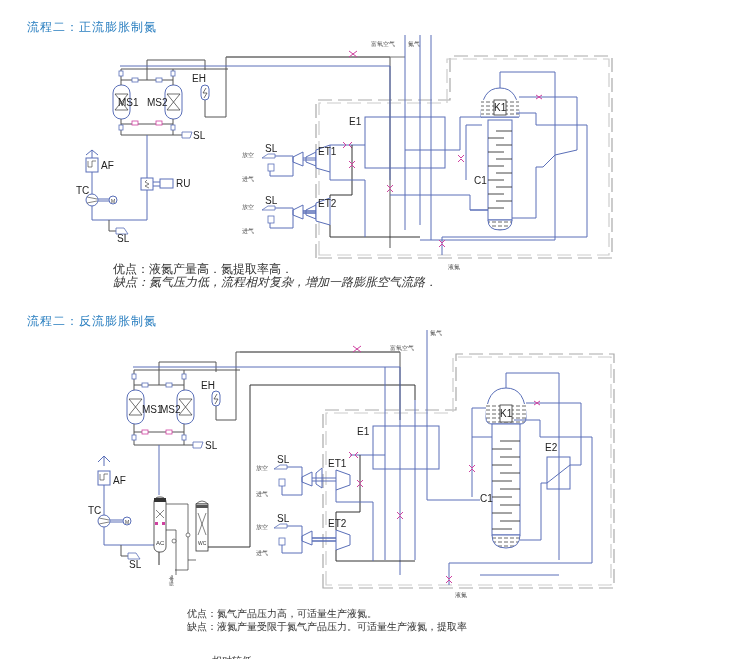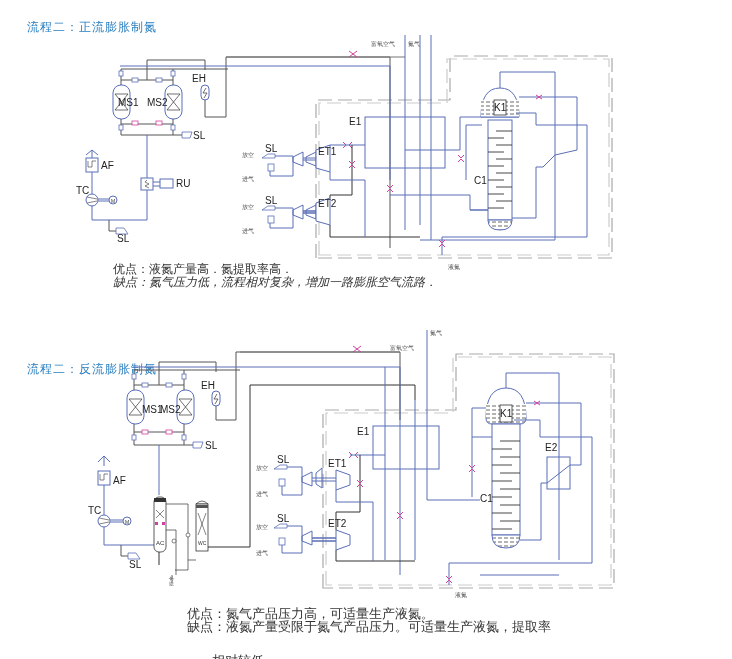--- a/index.html
+++ b/index.html
@@ -1,24 +1,24 @@
 <!DOCTYPE html>
 <html><head>
 <meta charset="utf-8">
 <style>
   html,body{margin:0;padding:0;background:#ffffff;}
   body{width:732px;height:659px;position:relative;overflow:hidden;font-family:"DejaVu Sans",sans-serif;}
   .title{position:absolute;left:27px;font-size:12px;color:#2a7fc0;letter-spacing:1px;}
   #title1{top:19px;}
-  #title2{top:313px;margin-top:48px;}
+  #title2{top:313px;}
   svg.diag{position:absolute;left:0;top:0;}
   .lbl{font-family:"Liberation Sans",sans-serif;font-size:10px;fill:#222;}
   .lbls{font-family:"DejaVu Sans",sans-serif;font-size:6px;fill:#555;}
   .note{position:absolute;font-size:12px;color:#333;line-height:13px;}
-  .note2{position:absolute;font-size:13px;color:#333;line-height:13px;}
+  .note2{position:absolute;font-size:10px;color:#333;line-height:13px;}
 </style>
 </head>
 <body>
 
 <div class="title" id="title1">流程二：正流膨胀制氮</div>
 <div class="title" id="title2">流程二：反流膨胀制氮</div>
 
 <svg class="diag" width="732" height="659" viewBox="0 0 732 659">
   <defs>
     <pattern id="liq" width="6" height="4" patternUnits="userSpaceOnUse">

